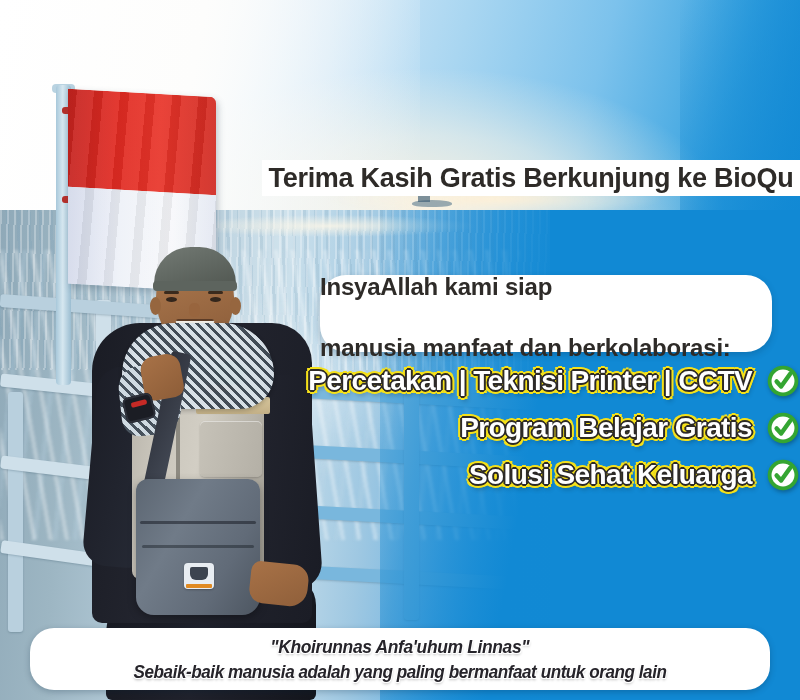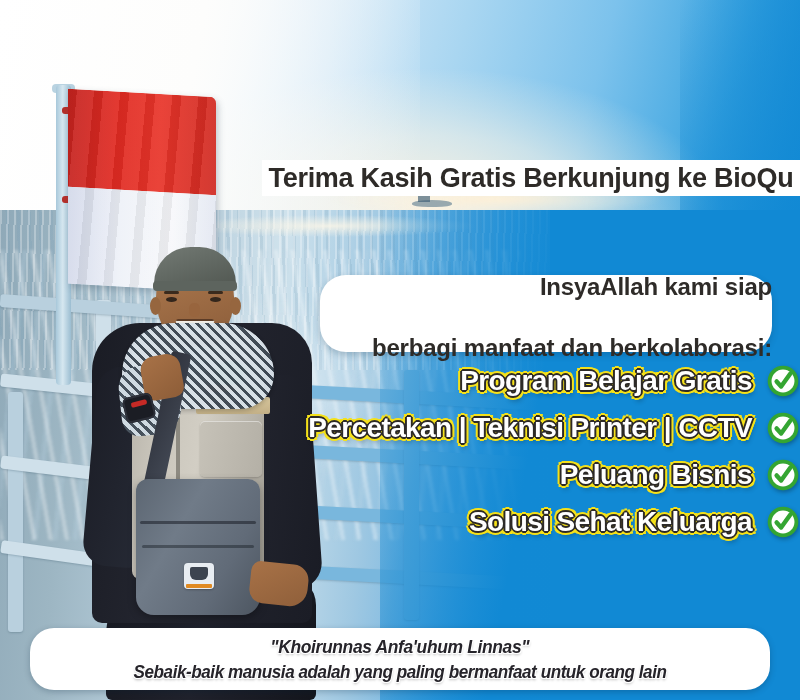--- a/index.html
+++ b/index.html
@@ -249,21 +249,21 @@
   }
 
   
   .pill{
     position:absolute;left:320px;top:275px;width:452px;height:77px;
     background:#ffffff;border-radius:26px;
     box-shadow:0 3px 7px rgba(0,40,70,.22);
   }
   .pill-txt{
     position:absolute;left:320px;top:275px;width:452px;height:83px;
-    display:flex;flex-direction:column;align-items:flex-end;justify-content:center;
+    display:flex;flex-direction:column;align-items:flex-start;justify-content:center;
     font:700 24px/31px "Liberation Sans",sans-serif;color:#2e2b28;text-align:center;
     letter-spacing:-0.2px;
     gap:30px;
   }
 
   
   .list{
     position:absolute;left:120px;top:358px;width:680px;
   }
   .list-row{
@@ -395,58 +395,48 @@
     <div class="blue-panel"></div>
     <div class="blue-panel-2"></div>
   </div>
 
   <div class="subtitle-wrap"></div>
   <div class="subtitle">Terima Kasih Gratis Berkunjung ke BioQu</div>
 
   <div class="pill"></div>
   <div class="pill-txt">
     <span>InsyaAllah kami siap</span>
-    <span>berbagi manfaat dan berkolaborasi:</span>
+    <span>manusia manfaat dan berkolaborasi:</span>
   </div>
 
   <div class="list">
+
+    <div class="list-row">
+      <span class="list-label">Percetakan | Teknisi Printer | CCTV</span>
+      <span class="check">
+        <svg viewBox="0 0 40 40" width="34" height="34" aria-hidden="true">
+          <circle cx="20" cy="20" r="18" fill="#34a532"></circle>
+          <circle cx="20" cy="20" r="13.5" fill="#ffffff"></circle>
+          <path d="M12.5 20.5 L17.8 26.5 L28.5 11.5" stroke="#34a532" stroke-width="5.2" fill="none" stroke-linecap="round" stroke-linejoin="round"></path>
+        </svg>
+      </span>
+    </div>
 
     <div class="list-row">
       <span class="list-label">Program Belajar Gratis</span>
       <span class="check">
         <svg viewBox="0 0 40 40" width="34" height="34" aria-hidden="true">
           <circle cx="20" cy="20" r="18" fill="#34a532"></circle>
           <circle cx="20" cy="20" r="13.5" fill="#ffffff"></circle>
           <path d="M12.5 20.5 L17.8 26.5 L28.5 11.5" stroke="#34a532" stroke-width="5.2" fill="none" stroke-linecap="round" stroke-linejoin="round"></path>
         </svg>
       </span>
     </div>
 
-    <div class="list-row">
-      <span class="list-label">Percetakan | Teknisi Printer | CCTV</span>
-      <span class="check">
-        <svg viewBox="0 0 40 40" width="34" height="34" aria-hidden="true">
-          <circle cx="20" cy="20" r="18" fill="#34a532"></circle>
-          <circle cx="20" cy="20" r="13.5" fill="#ffffff"></circle>
-          <path d="M12.5 20.5 L17.8 26.5 L28.5 11.5" stroke="#34a532" stroke-width="5.2" fill="none" stroke-linecap="round" stroke-linejoin="round"></path>
-        </svg>
-      </span>
-    </div>
-
-
-    <div class="list-row">
-      <span class="list-label">Peluang Bisnis</span>
-      <span class="check">
-        <svg viewBox="0 0 40 40" width="34" height="34" aria-hidden="true">
-          <circle cx="20" cy="20" r="18" fill="#34a532"></circle>
-          <circle cx="20" cy="20" r="13.5" fill="#ffffff"></circle>
-          <path d="M12.5 20.5 L17.8 26.5 L28.5 11.5" stroke="#34a532" stroke-width="5.2" fill="none" stroke-linecap="round" stroke-linejoin="round"></path>
-        </svg>
-      </span>
-    </div>
+
 
     <div class="list-row">
       <span class="list-label">Solusi Sehat Keluarga</span>
       <span class="check">
         <svg viewBox="0 0 40 40" width="34" height="34" aria-hidden="true">
           <circle cx="20" cy="20" r="18" fill="#34a532"></circle>
           <circle cx="20" cy="20" r="13.5" fill="#ffffff"></circle>
           <path d="M12.5 20.5 L17.8 26.5 L28.5 11.5" stroke="#34a532" stroke-width="5.2" fill="none" stroke-linecap="round" stroke-linejoin="round"></path>
         </svg>
       </span>

